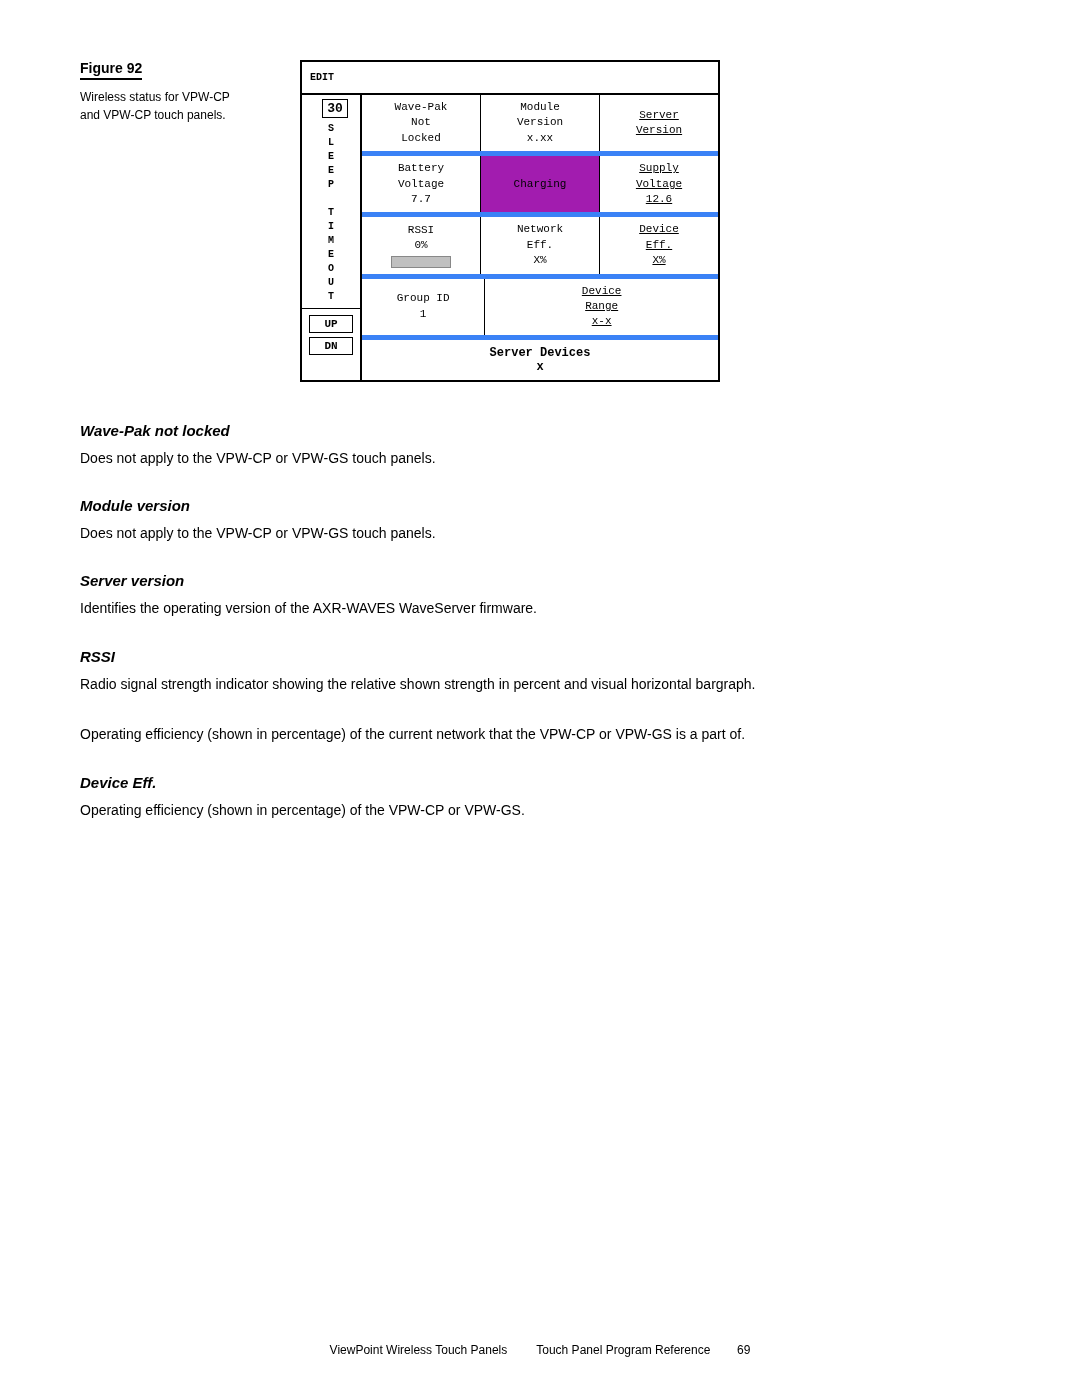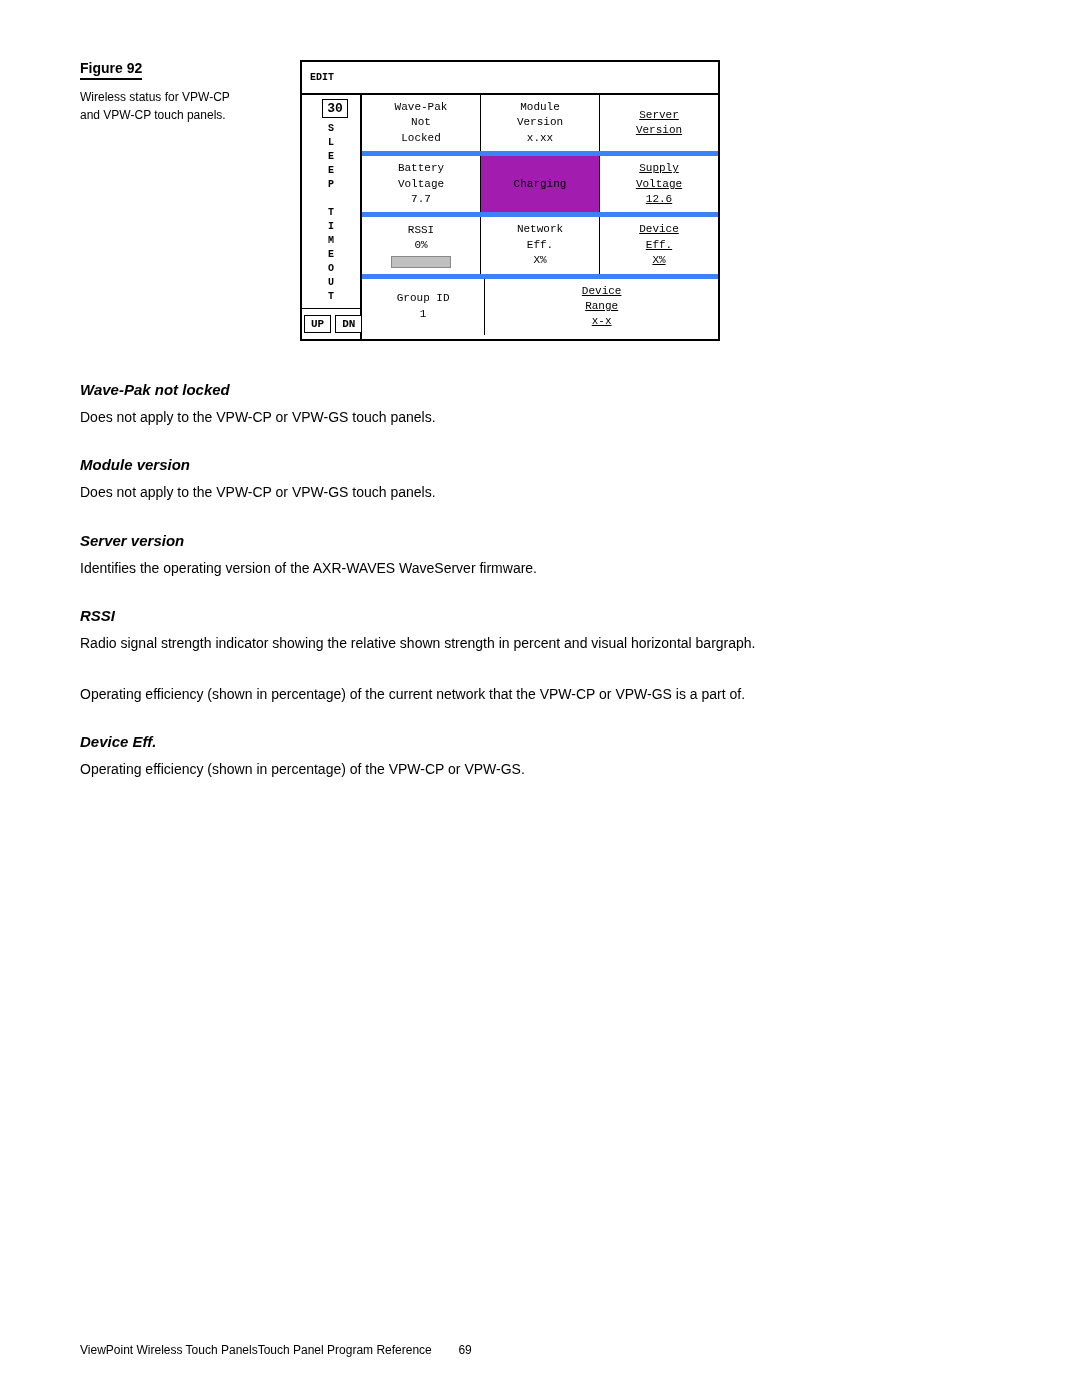--- a/index.html
+++ b/index.html
@@ -102,21 +102,21 @@
       font-size: 13px;
       font-weight: bold;
       border: 1px solid #000;
       padding: 1px 4px;
       margin-bottom: 4px;
       margin-left: 8px;
     }
 
     .sidebar-buttons {
       display: flex;
-      flex-direction: row;
+      flex-direction: column;
       align-items: center;
       gap: 4px;
       padding: 6px 2px;
     }
 
     .btn-up, .btn-dn {
       font-family: 'Courier New', monospace;
       font-size: 11px;
       font-weight: bold;
       border: 1px solid #000;
@@ -203,23 +203,24 @@
       line-height: 1.6;
     }
 
     
     .footer {
       position: absolute;
       bottom: 40px;
       left: 80px;
       right: 80px;
       display: flex;
-      justify-content: flex-start;
+      justify-content: center;
       font-size: 12px;
       color: #000;
+      gap: 29px;
     }
 
     .footer-left, .footer-right {
       font-size: 12px;
     }
   </style>
 </head>
 <body>
 
 <div class="page">
@@ -283,20 +284,24 @@
             </div>
             <div class="grid-cell cell-w2">Network<br>Eff.<br>X%</div>
             <div class="grid-cell cell-w3">Device<br>Eff.<br>X%</div>
           </div>
 
           <div class="grid-row">
             <div class="grid-cell cell-w1">Group ID<br>1</div>
             <div class="grid-cell" style="flex:2;">Device<br>Range<br>x-x</div>
           </div>
 
+          <div class="server-devices-row">
+            <span>Server Devices</span><br>
+            <span>x</span>
+          </div>
 
         </div>
       </div>
     </div>
   </div>
 
   <div class="section">
     <div class="section-title">Wave-Pak not locked</div>
     <div class="section-body">Does not apply to the VPW-CP or VPW-GS touch panels.</div>
   </div>

